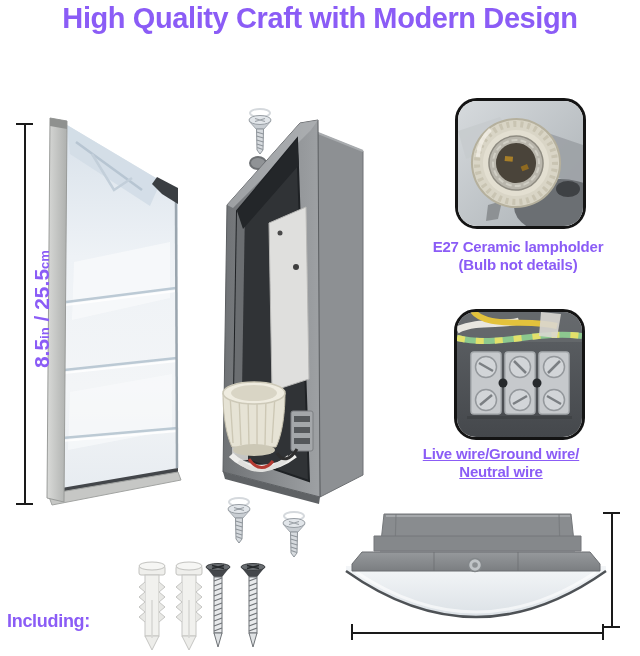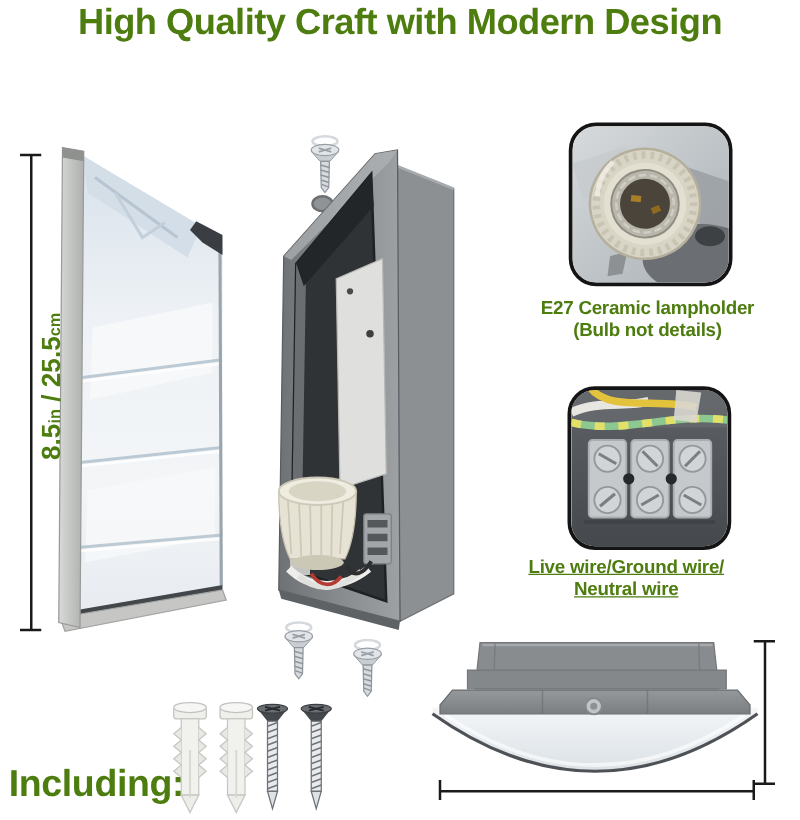--- a/index.html
+++ b/index.html
@@ -1,30 +1,30 @@
 <!DOCTYPE html>
 <html><head>
 <meta charset="utf-8">
 <style>
   html,body{margin:0;padding:0;background:#fff;}
   #stage{
     position:relative;width:640px;height:656px;background:#ffffff;overflow:hidden;
-    font-family:"Liberation Sans",sans-serif;color:#4d7c0f;
+    font-family:"Liberation Sans",sans-serif;color:#8b5cf6;
   }
   .abs{position:absolute;}
   .t1{left:0;top:2px;width:640px;text-align:center;font-size:29px;font-weight:bold;letter-spacing:-0.4px;}
   .t2{left:0;top:39px;width:640px;text-align:center;font-size:25px;font-weight:bold;letter-spacing:-0.3px;}
   .dline{position:absolute;background:#1a1a1a;}
   .dim-label{position:absolute;font-weight:bold;white-space:pre;text-align:center;line-height:26px;height:26px;}
   .dim-label .big{font-size:21px;}
   .dim-label .small{font-size:13px;}
   .rot{transform:rotate(-90deg);}
   .caption{position:absolute;text-align:center;font-weight:bold;font-size:15px;line-height:18px;letter-spacing:-0.2px;}
   .photo{position:absolute;width:125px;height:125px;border:3px solid #141414;border-radius:22px;overflow:hidden;}
-  .including{position:absolute;left:7px;top:611px;font-size:30px;font-weight:bold;letter-spacing:-0.3px;text-align:center;}
+  .including{position:absolute;left:7px;top:611px;font-size:18px;font-weight:bold;letter-spacing:-0.3px;text-align:center;}
 </style>
 </head>
 <body>
 
 <div id="stage">
 
   <div class="abs t1">High Quality Craft with Modern Design</div>
 
   <svg class="abs" style="left:40px;top:112px;" width="152" height="394" viewBox="0 0 152 394">
     <defs>

